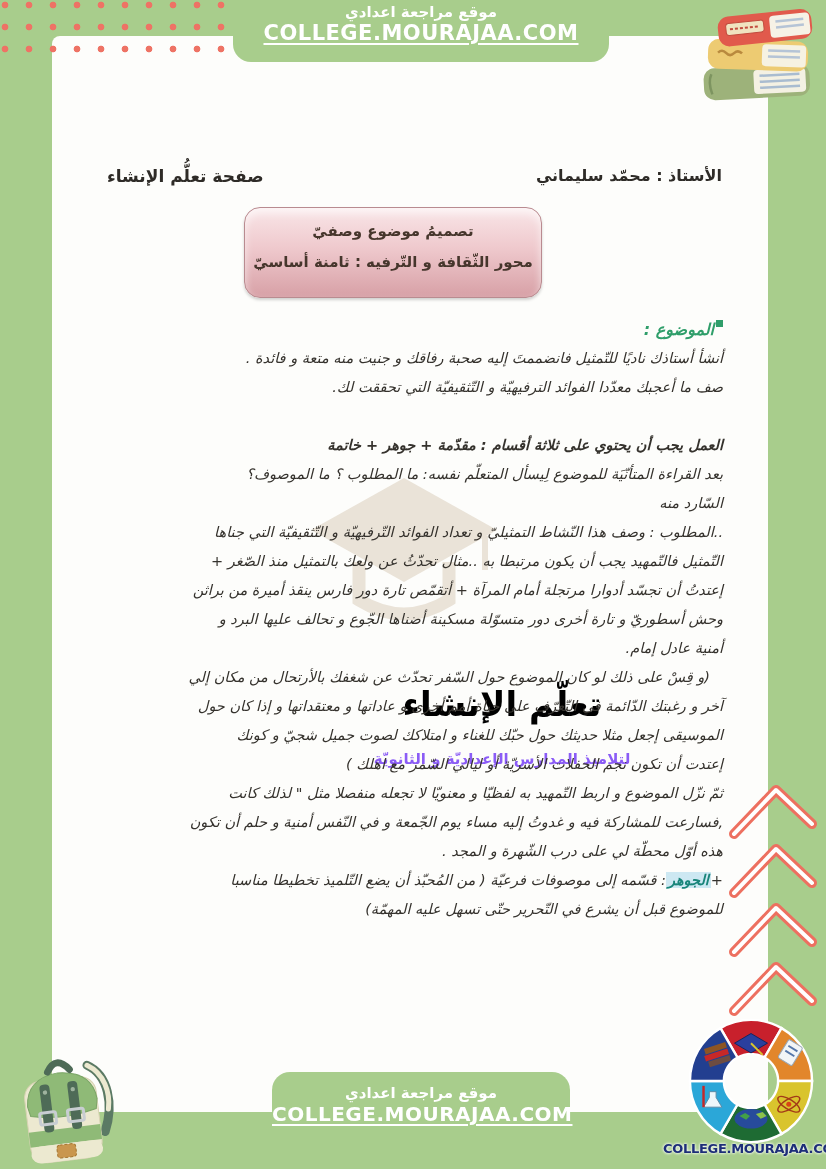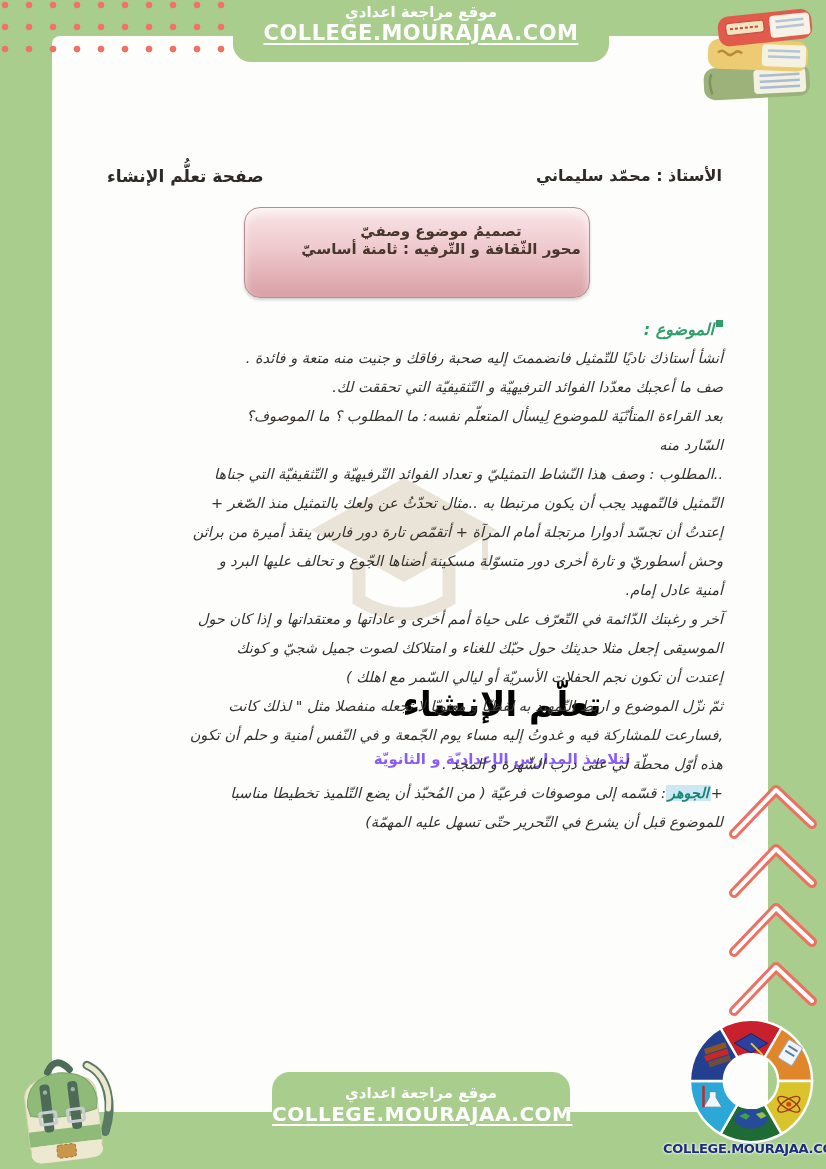--- a/index.html
+++ b/index.html
@@ -21,23 +21,23 @@
   .footer-banner{position:absolute;left:272px;top:1072px;width:298px;height:97px;background:#a8cd8c;
         border-radius:18px 18px 0 0;z-index:5;text-align:center;color:#fff;padding-top:12px;box-sizing:border-box;}
   .decor{position:absolute;z-index:6;}
   
   .page-header{position:absolute;top:112px;left:55px;right:46px;display:flex;flex-direction:row-reverse;
         justify-content:space-between;font-size:17px;font-weight:bold;color:#2e2b27;direction:rtl;z-index:2;margin-top:18px;}
   
   .title-box{position:absolute;left:192px;top:171px;width:296px;height:89px;border-radius:16px;
         background:linear-gradient(180deg,#f9e6e8 0%,#efc9cd 45%,#d7a0a6 100%);
         border:1px solid #b98b90;box-shadow:inset 0 5px 8px rgba(255,255,255,.65),0 2px 3px rgba(0,0,0,.18);
-        text-align:center;color:#46362c;font-weight:bold;font-size:15px;direction:rtl;z-index:2;padding-left:48px;}
+        text-align:center;color:#46362c;font-weight:bold;font-size:15px;direction:rtl;z-index:2;}
   .title-box .tl1{margin-top:14px;}
-  .title-box .tl2{}
+  .title-box .tl2{margin-top:13px;}
   
   .body-text{position:absolute;top:279px;right:45px;left:48px;direction:rtl;text-align:right;
         font-size:14.5px;line-height:29px;color:#35322d;z-index:2;}
   .line{white-space:nowrap;height:29px;font-style:italic;}
   .sec-head{color:#2f9e6a;font-weight:bold;font-size:16px;}
   .sq{display:inline-block;width:7px;height:7px;background:#2f9e6a;margin-left:2px;vertical-align:8px;}
   .b{font-weight:bold;}
   .gap-top{margin-top:29px;}
   .hl{background:#cde8f2;padding:0 2px;font-weight:bold;}
   .hl-red{color:#a85745;}
@@ -76,28 +76,30 @@
     <div class="title-box">
       <div class="tl1">تصميمُ موضوع وصفيّ</div>
       <div class="tl2">محور الثّقافة و التّرفيه : ثامنة أساسيّ</div>
     </div>
 
     <div class="body-text">
       <div class="line sec-head"><span class="sq"></span><span>الموضوع :</span></div>
       <div class="line">أنشأ أستاذك ناديًا للتّمثيل فانضممتَ إليه صحبة رفاقك و جنيت منه متعة و فائدة .</div>
       <div class="line">صف ما أعجبك معدّدا الفوائد الترفيهيّة و التّثقيفيّة التي تحققت لك.</div>
 
+      <div class="line b gap-top">العمل يجب أن يحتوي على ثلاثة أقسام : مقدّمة + جوهر + خاتمة</div>
       <div class="line">بعد القراءة المتأنّيَة للموضوع لِيسأل المتعلّم نفسه:  ما المطلوب ؟ ما الموصوف؟</div>
       <div class="line">السّارد منه</div>
       <div class="line">..المطلوب : وصف هذا النّشاط التمثيليّ و تعداد الفوائد التّرفيهيّة و التّثقيفيّة التي جناها</div>
 
       <div class="line">التّمثيل فالتّمهيد يجب أن يكون مرتبطا به ..مثال تحدّثُ عن ولعك بالتمثيل منذ الصّغر +</div>
       <div class="line">إعتدتُ أن تجسّد أدوارا مرتجلة أمام المرآة + أتقمّص تارة دور فارس ينقذ أميرة من براثن</div>
       <div class="line">وحش أسطوريّ و تارة أخرى دور متسوّلة مسكينة أضناها الجّوع و تحالف عليها البرد و</div>
       <div class="line">أمنية عادل إمام.</div>
+      <div class="line" style="padding-right:13px;">(و قِسْ على ذلك لو كان الموضوع حول السّفر تحدّث عن شغفك بالأرتحال من مكان إلي</div>
       <div class="line">آخر و رغبتك الدّائمة في التّعرّف على حياة أمم أخرى و عاداتها و معتقداتها و إذا كان حول</div>
       <div class="line">الموسيقى إجعل مثلا حديثك حول حبّك للغناء و امتلاكك لصوت جميل شجيّ و كونك</div>
       <div class="line">إعتدت أن تكون نجم الحفلات الأسريّة أو ليالي السّمر مع اهلك )</div>
       <div class="line">ثمّ نزّل الموضوع و اربط التّمهيد به لفظيّا و معنويّا لا تجعله منفصلا مثل " لذلك كانت</div>
       <div class="line">,فسارعت للمشاركة فيه و غدوتُ إليه مساء يوم الجّمعة و في النّفس أمنية و حلم أن تكون</div>
       <div class="line">هذه أوّل محطّة لي على درب الشّهرة و المجد .</div>
 
       <div class="line"><span>+</span><span class="hl hl-teal">الجوهر</span><span>: قسّمه إلى موصوفات فرعيّة ( من المُحبّذ أن يضع التّلميذ تخطيطا مناسبا</span></div>
       <div class="line">للموضوع قبل أن يشرع في التّحرير حتّى تسهل عليه المهمّة)</div>
     </div>

